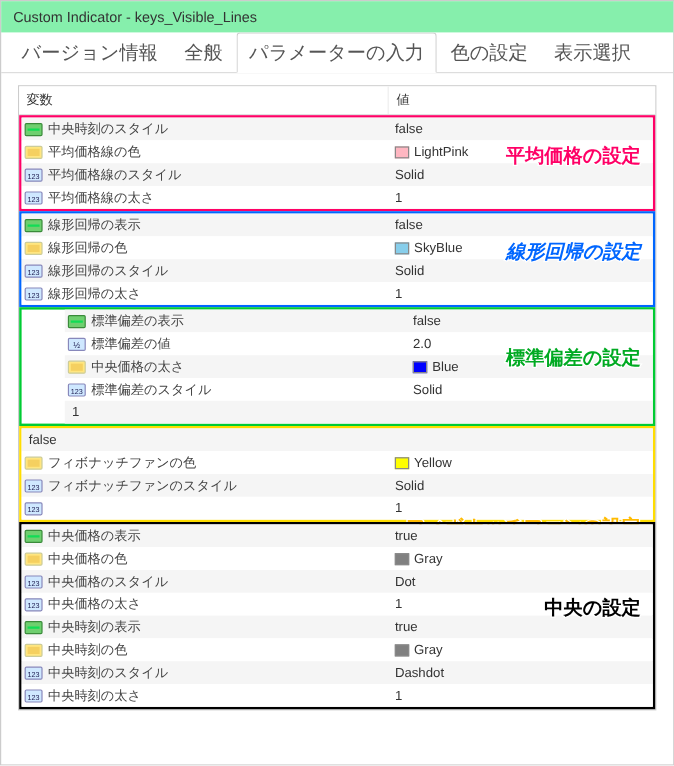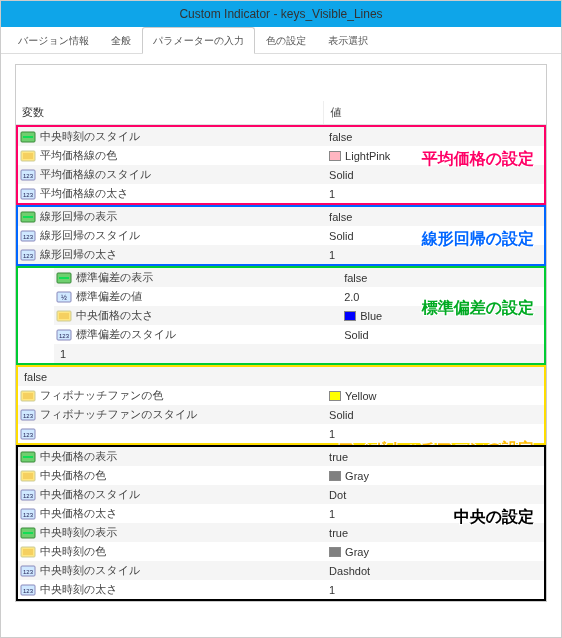--- a/index.html
+++ b/index.html
@@ -1,46 +1,46 @@
 <!DOCTYPE html>
 <html><head>
 <meta charset="utf-8">
 <style>
   * { box-sizing: border-box; margin: 0; padding: 0; font-family: "Meiryo UI", "Yu Gothic UI", sans-serif; }
   body { background: #f0f0f0; width: 562px; height: 638px; overflow: hidden; }
   .window { background: #fff; border: 1px solid #ccc; width: 562px; height: 638px; }
-  .titlebar { font-size: 12px; padding: 6px 10px; color: #333; background: #0ea5e9; text-align: center; }
-  .tabs { display: flex; border-bottom: 1px solid #ddd; padding: 0 6px; font-size: 10px; }
+  .titlebar { font-size: 12px; padding: 6px 10px; color: #333; background: #86efac; }
+  .tabs { display: flex; border-bottom: 1px solid #ddd; padding: 0 6px; font-size: 16px; }
   .tab { padding: 6px 10px 5px; color: #555; cursor: pointer; border: 1px solid transparent; border-bottom: none; }
   .tab.active { border: 1px solid #ccc; border-bottom: 1px solid #fff; border-radius: 3px 3px 0 0; background: #fff; margin-bottom: -1px; }
   .body { padding: 10px 14px; }
   .table { border: 1px solid #ccc; width: 100%; font-size: 11px; }
   .thead { display: flex; background: #fff; border-bottom: 1px solid #e0e0e0; }
-  .th { padding: 4px 6px; color: #333; margin-top: 36px; }
+  .th { padding: 4px 6px; color: #333; }
   .th.var { width: 58%; }
   .th.val { width: 42%; border-left: 1px solid #eee; }
   .group { border: 2px solid #000; margin: 0; position: relative; }
   .group.pink   { border-color: #ff0066; }
   .group.blue   { border-color: #0066ff; }
   .group.green  { border-color: #00cc33; padding-left: 36px; }
   .group.yellow { border-color: #ffdd00; }
   .group.black  { border-color: #000; }
   .row { display: flex; align-items: center; height: 19px; }
   .row:nth-child(odd)  { background: #f5f5f5; }
   .row:nth-child(even) { background: #ffffff; }
   .cell-name { width: 58%; display: flex; align-items: center; padding-left: 2px; gap: 4px; }
   .cell-val  { width: 42%; padding-left: 6px; display: flex; align-items: center; gap: 4px; color: #333; position: relative; }
   .icon { width: 16px; height: 14px; display: inline-flex; align-items: center; justify-content: center; }
   .icon svg { display: block; }
   .txt { color: #444; }
   .swatch { width: 12px; height: 10px; border: 1px solid #888; display: inline-block; }
   .annot { position: absolute; right: 10px; font-size: 16px; font-weight: 700; pointer-events: none;
            -webkit-text-stroke: 2px #fff; paint-order: stroke fill; white-space: nowrap; }
   .annot.pink   { color: #ff0066; }
-  .annot.blue   { color: #0066ff; }
+  .annot.blue   { color: #0066ff; font-style: italic; }
   .annot.green  { color: #00aa22; }
   .annot.yellow { color: #ffbb00; -webkit-text-stroke: 2px #fff; }
   .annot.black  { color: #000; }
 </style>
 </head>
 <body>
 
 <div class="window">
   <div class="titlebar">Custom Indicator - keys_Visible_Lines</div>
 
@@ -131,20 +131,35 @@
                 <span class="txt">線形回帰の表示</span>
               </div>
               <div class="cell-val">
                 <span>false</span>
               </div>
             </div>
             <div class="row">
               <div class="cell-name">
                 <span class="icon">
                   <svg width="16" height="14">
+                    <rect x="1" y="2" width="14" height="10" rx="1" fill="#ffe680" stroke="#cc9"></rect>
+                    <rect x="3" y="4" width="10" height="6" fill="#f5d060"></rect>
+                  </svg>
+                </span>
+                <span class="txt">線形回帰の色</span>
+              </div>
+              <div class="cell-val">
+                <span class="swatch" style="background: rgb(135, 206, 235);"></span>
+                <span>SkyBlue</span>
+              </div>
+            </div>
+            <div class="row">
+              <div class="cell-name">
+                <span class="icon">
+                  <svg width="16" height="14">
                     <rect x="1" y="2" width="14" height="10" rx="1" fill="#cfe8ff" stroke="#88b"></rect>
                     <text x="8" y="10" font-size="6" text-anchor="middle" fill="#225">123</text>
                   </svg>
                 </span>
                 <span class="txt">線形回帰のスタイル</span>
               </div>
               <div class="cell-val">
                 <span>Solid</span>
               </div>
             </div>

